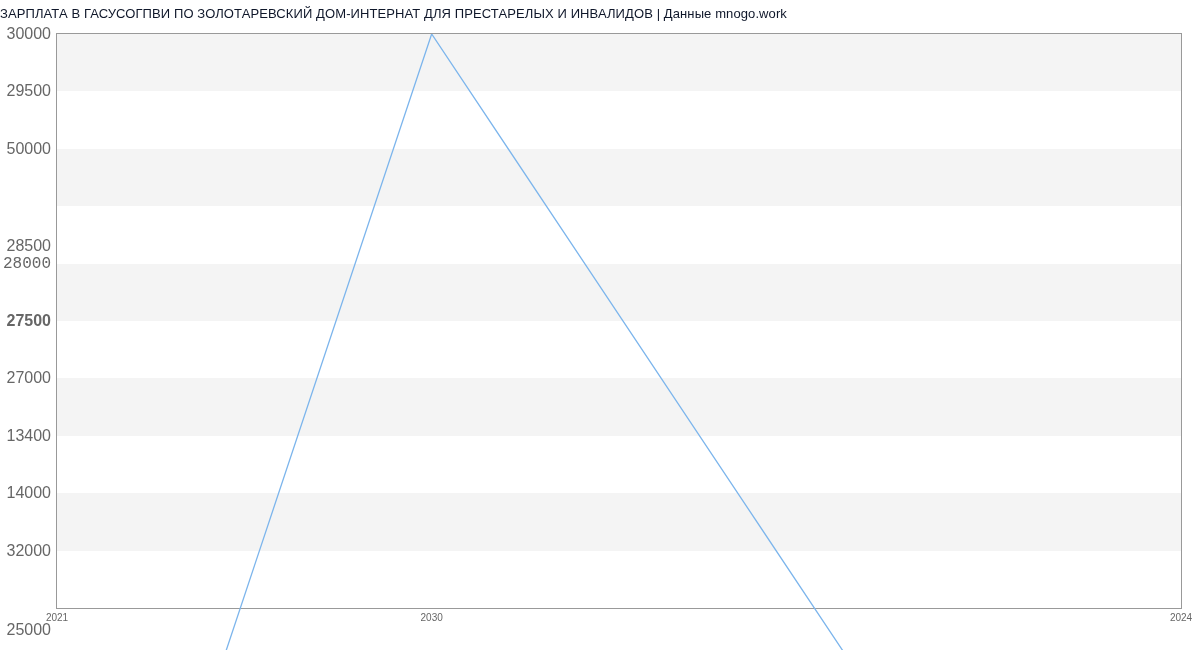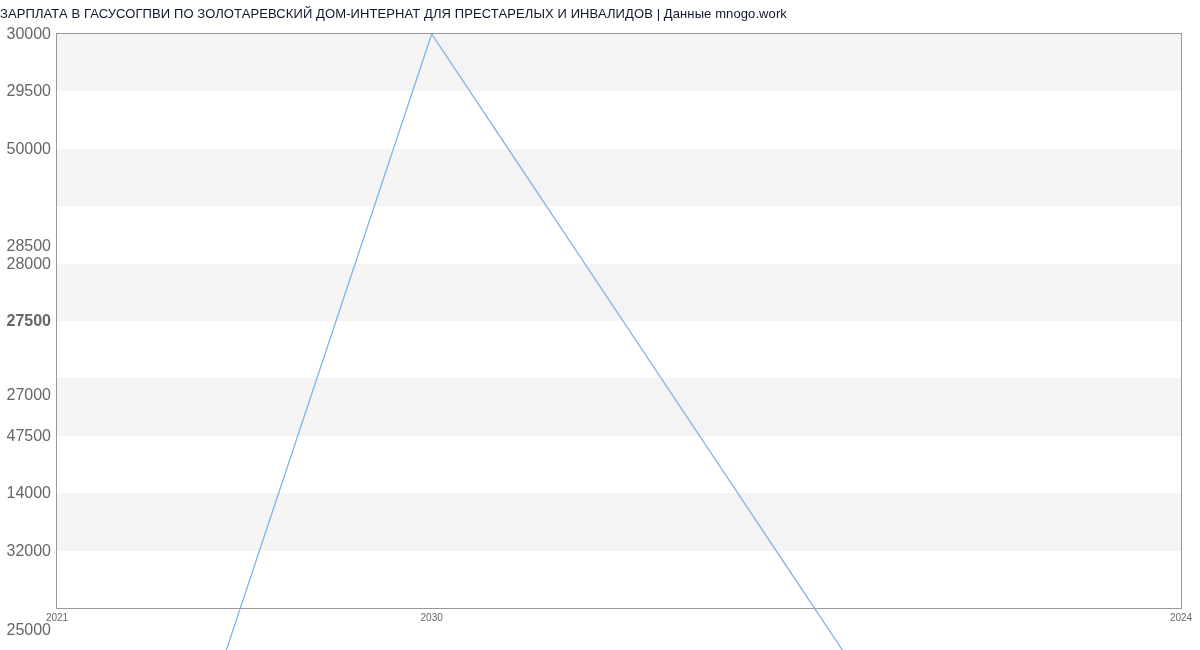--- a/index.html
+++ b/index.html
@@ -70,24 +70,24 @@
 
   <div class="plot-area" id="plot">
       <div class="grid-band" style="top: 80%; height: 10%;"></div>
       <div class="grid-band" style="top: 60%; height: 10%;"></div>
       <div class="grid-band" style="top: 40%; height: 10%;"></div>
       <div class="grid-band" style="top: 20%; height: 10%;"></div>
       <div class="grid-band" style="top: 0%; height: 10%;"></div>
       <div class="y-tick-label" style="top: 100%; margin-top: 22px;">25000</div>
       <div class="y-tick-label" style="top: 90%;">32000</div>
       <div class="y-tick-label" style="top: 80%;">14000</div>
-      <div class="y-tick-label" style="top: 70%;">47500</div>
-      <div class="y-tick-label" style="top: 60%; margin-top: 17px;">27000</div>
+      <div class="y-tick-label" style="top: 70%;">13400</div>
+      <div class="y-tick-label" style="top: 60%;">27000</div>
       <div class="y-tick-label" style="top: 50%; font-weight: bold;">27500</div>
-      <div class="y-tick-label" style="top: 40%;">28000</div>
+      <div class="y-tick-label" style="top: 40%; font-family: Liberation Mono, monospace;">28000</div>
       <div class="y-tick-label" style="top: 30%; margin-top: 40px;">28500</div>
       <div class="y-tick-label" style="top: 20%;">50000</div>
       <div class="y-tick-label" style="top: 10%;">29500</div>
       <div class="y-tick-label" style="top: 0%;">30000</div>
       <div class="x-tick-label" style="left: 0%;">2021</div>
       <div class="x-tick-label" style="left: 33.3333%;">2030</div>
       <div class="x-tick-label" style="left: 100%; text-align: right;">2024</div>
     </div>
 
   <svg class="data-line" id="line-svg" preserveAspectRatio="none" viewBox="0 0 100 100">

